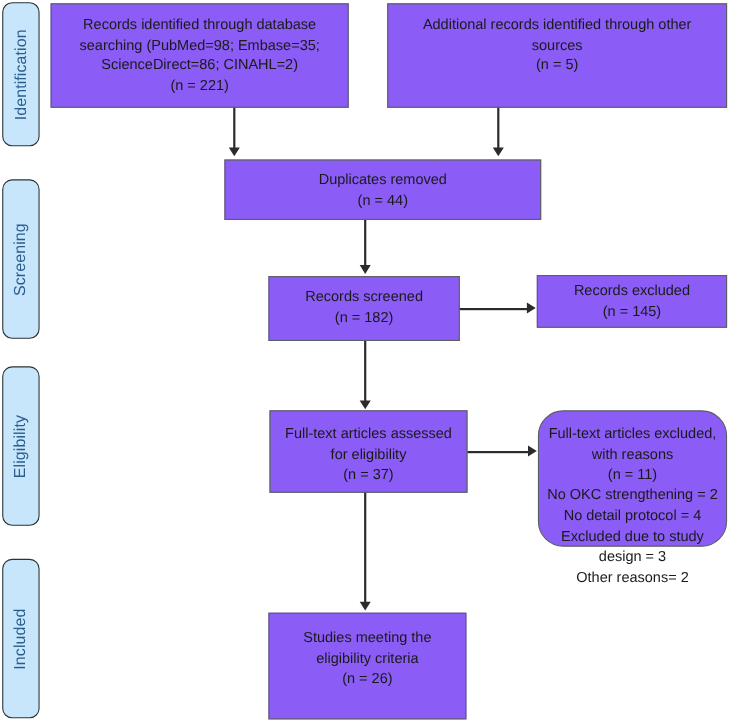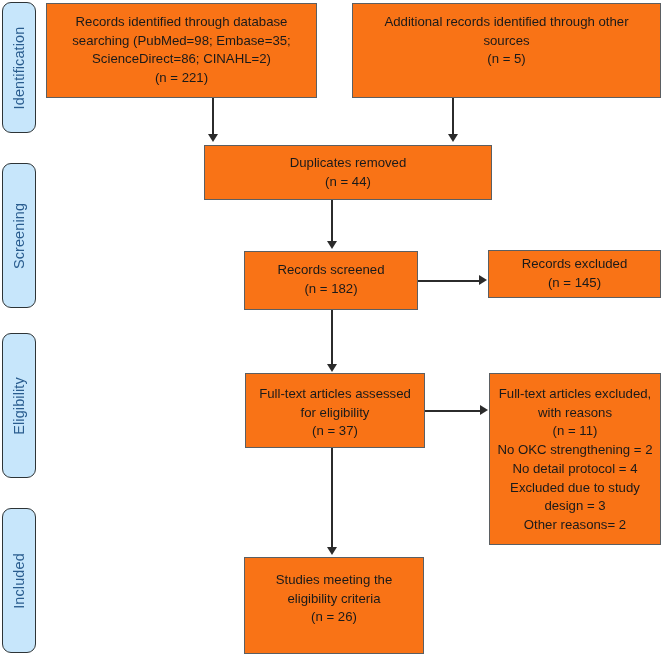--- a/index.html
+++ b/index.html
@@ -30,21 +30,21 @@
     transform: rotate(-90deg);
     white-space: nowrap;
     font-size: 14.5px;
     color: #2a5d8f;
     letter-spacing: 0.1px;
   }
   
   .flow-box {
     position: absolute;
     box-sizing: border-box;
-    background: #f97316;
+    background: #8b5cf6;
     border: 1.5px solid #5b5f62;
     display: flex;
     align-items: flex-start;
     justify-content: center;
   }
   .flow-box .box-text {
     text-align: center;
     font-size: 13.2px;
     line-height: 1.42;
     color: #1a1a1a;
@@ -143,21 +143,21 @@
 
   <div class="conn-v" style="left:331px; top:310px; height:55px;"></div>
   <div class="arrow-down" style="left:327px; top:364px;"></div>
 
   <div class="flow-box" style="left:245px; top:373px; width:180px; height:75px;">
     <span class="box-text" style="margin-top:11px;">Full-text articles assessed
 for eligibility
 (n = 37)</span>
   </div>
 
-  <div class="flow-box" style="left:489px; top:373px; width:172px; height:172px;">
+  <div class="flow-box" style="left:489px; top:373px; width:172px; height:124px;border-radius:23px;">
     <span class="box-text" style="margin-top:11px;">Full-text articles excluded,
 with reasons
 (n = 11)
 No OKC strengthening = 2
 No detail protocol = 4
 Excluded due to study
 design = 3
 Other reasons= 2</span>
   </div>
 

